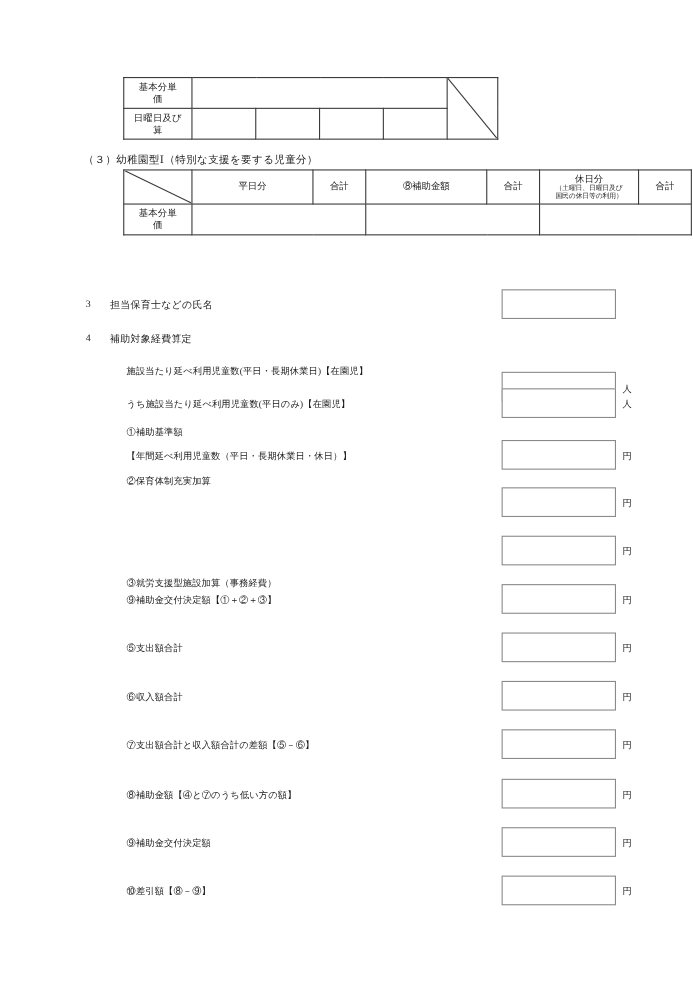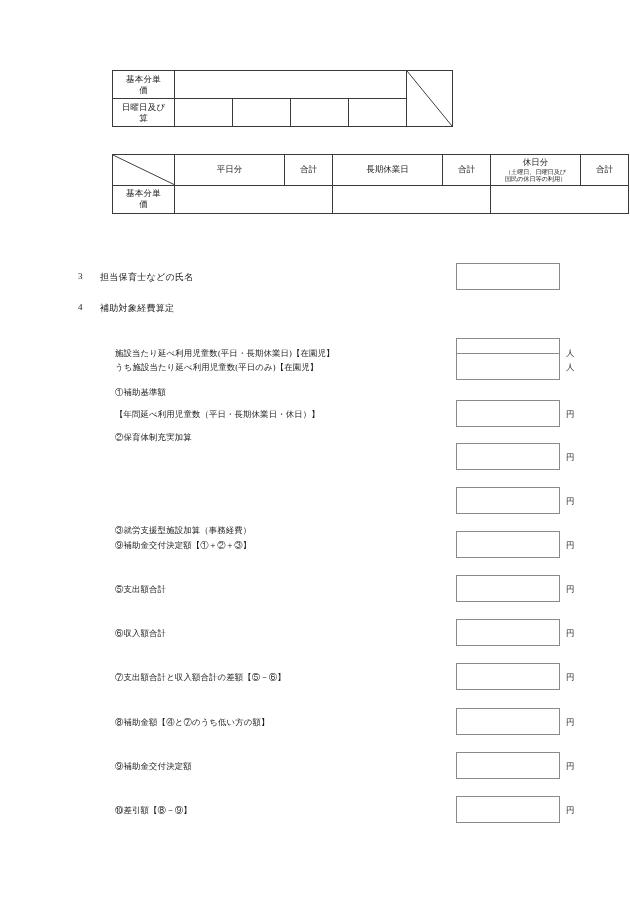--- a/index.html
+++ b/index.html
@@ -137,20 +137,21 @@
         <span>算</span>
       </td>
       <td style="height:28px"></td>
       <td></td>
       <td></td>
       <td></td>
     </tr>
   </tbody>
     </table>
 
+  <div id="section3-heading">（３）幼稚園型Ⅰ（特別な支援を要する児童分）</div>
 
   <table id="section3-table" class="form-table">
     <colgroup>
       <col style="width:62px">
       <col style="width:110px">
       <col style="width:48px">
       <col style="width:110px">
       <col style="width:48px">
       <col style="width:90px">
       <col style="width:48px">
@@ -162,21 +163,21 @@
           <line x1="0" y1="0" x2="62" y2="30" stroke="#3a3a3a" stroke-width="1"></line>
         </svg>
       </td>
       <td class="hdr">
         <span class="hdr-main">平日分</span>
       </td>
       <td class="hdr">
         <span class="hdr-main">合計</span>
       </td>
       <td class="hdr">
-        <span class="hdr-main">長期休業日</span>
+        <span class="hdr-main">⑧補助金額</span>
       </td>
       <td class="hdr">
         <span class="hdr-main">合計</span>
       </td>
       <td class="hdr">
         <span class="hdr-main">休日分</span>
         <span class="sub-note">（土曜日、日曜日及び</span>
         <span class="sub-note">国民の休日等の利用）</span>
       </td>
       <td class="hdr">
@@ -199,21 +200,21 @@
     <span class="num-idx">3</span>
     <span class="num-txt">担当保育士などの氏名</span>
   </div>
   <div class="field-box" style="top:263px"></div>
 
   <div class="num-row" style="top:302px">
     <span class="num-idx">4</span>
     <span class="num-txt">補助対象経費算定</span>
   </div>
 
-  <div class="item-label" style="top:348px">施設当たり延べ利用児童数(平日・長期休業日)【在園児】</div>
+  <div class="item-label" style="top:332px">施設当たり延べ利用児童数(平日・長期休業日)【在園児】</div>
   <div class="field-box" style="top:338px"></div>
   <div class="unit" style="top:348px">人</div>
 
   <div class="item-label" style="top:362px">うち施設当たり延べ利用児童数(平日のみ)【在園児】</div>
   <div class="field-box" style="top:353px"></div>
   <div class="unit" style="top:362px">人</div>
 
   <div class="item-label" style="top:387px">①補助基準額</div>
 
   <div class="item-label" style="top:409px">【年間延べ利用児童数（平日・長期休業日・休日）】</div>

